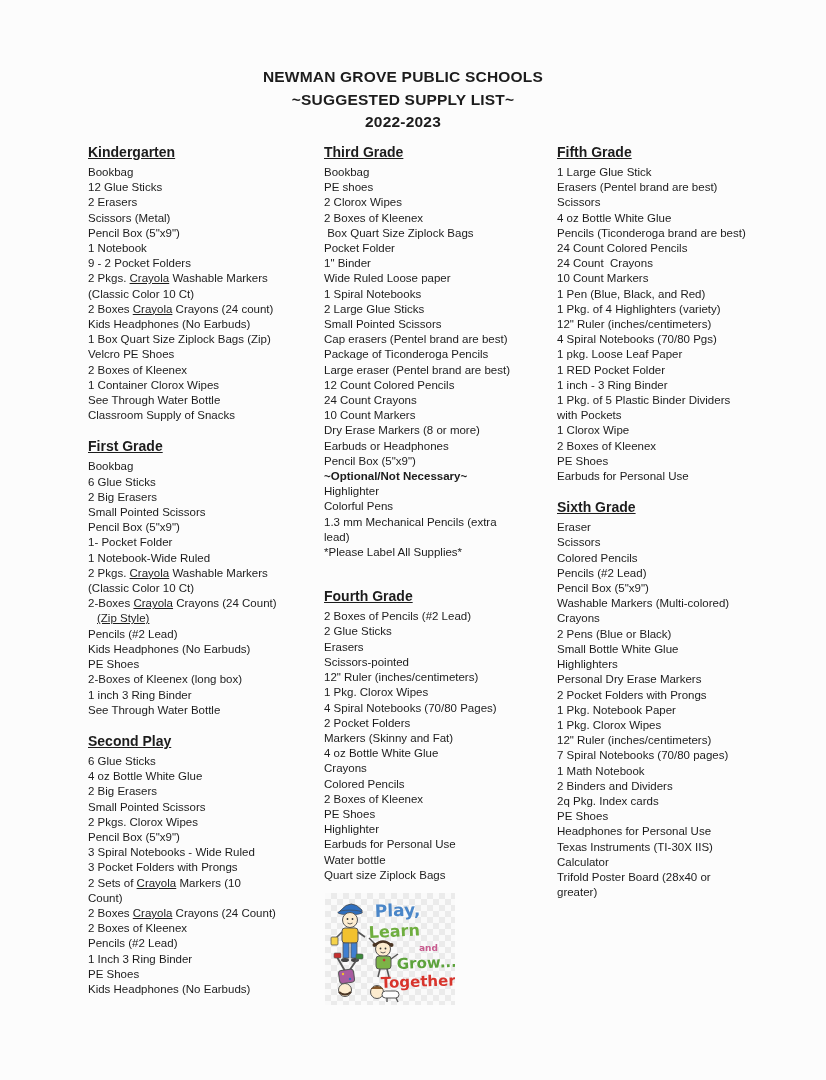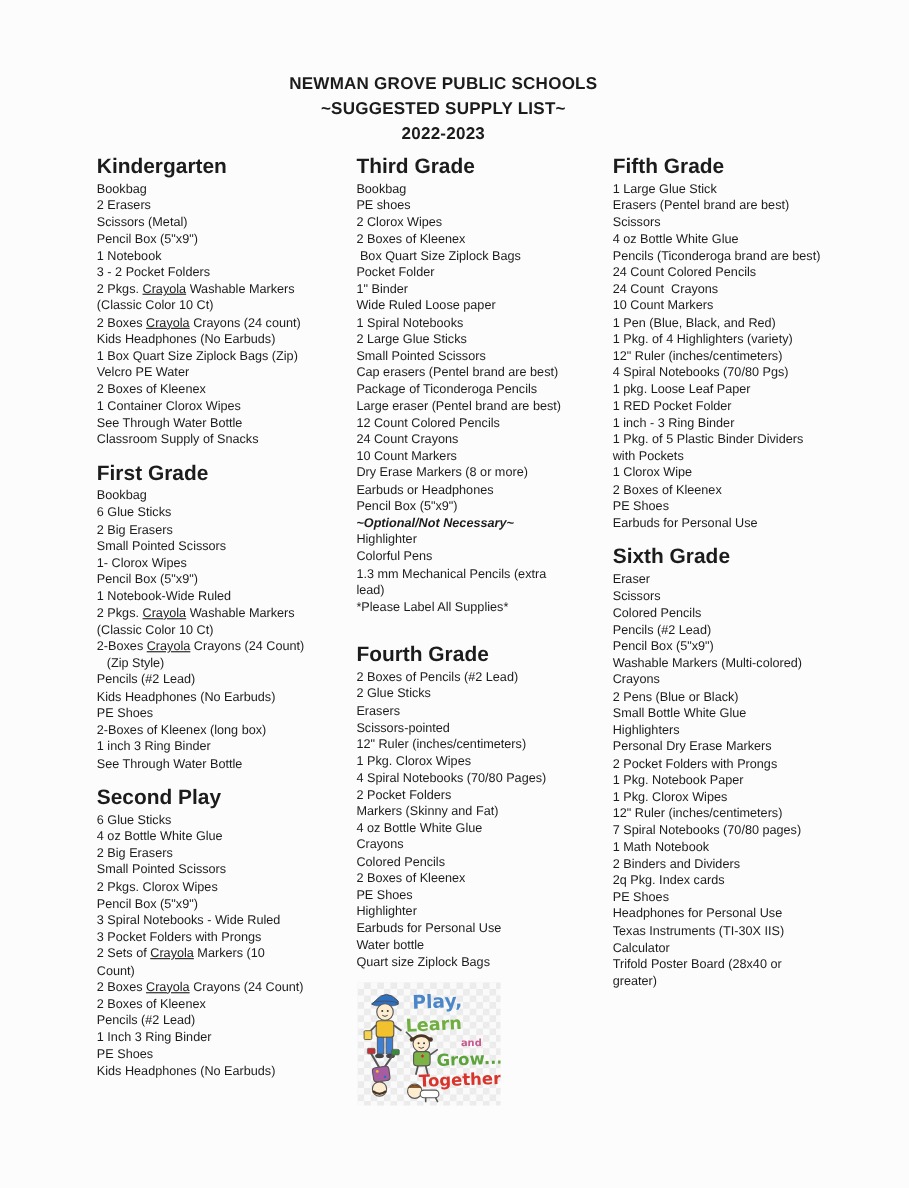--- a/index.html
+++ b/index.html
@@ -21,26 +21,26 @@
   .col-0{left:88px;width:237px;}
   .col-1{left:324px;width:236px;}
   .col-2{left:557px;width:260px;}
 
   .section{margin-top:14px;}
   .section:first-child{margin-top:0;}
   
   .col-1 .section:nth-of-type(2){margin-top:27px;}
 
   .heading{
-    font-size:19px;font-weight:700;
+    font-size:14px;font-weight:700;text-decoration:underline;
     line-height:18px;margin-bottom:4px;
   }
   .item{font-size:11.5px;line-height:15.2px;white-space:nowrap;}
-  .item.bold{font-weight:700;font-style:italic;}
-  .item.indent{padding-left:9px;}
+  .item.bold{font-weight:700;}
+  .item.indent{padding-left:9px;text-decoration:underline;}
   .uw{text-decoration:underline;}
 
   .clipart{
     position:absolute;left:325px;top:893px;width:130px;height:112px;
     background-color:#fafafa;
     background-image:
       linear-gradient(45deg,#ebebeb 25%,transparent 25%,transparent 75%,#ebebeb 75%),
       linear-gradient(45deg,#ebebeb 25%,transparent 25%,transparent 75%,#ebebeb 75%);
     background-size:12px 12px;
     background-position:0 0,6px 6px;
@@ -56,44 +56,45 @@
   <div class="title-block">
     <div>NEWMAN GROVE PUBLIC SCHOOLS</div>
     <div>~SUGGESTED SUPPLY LIST~</div>
     <div>2022-2023</div>
   </div>
 
   <div class="column col-0">
       <div class="section">
         <div class="heading">Kindergarten</div>
         <div class="item">Bookbag</div>
+        <div class="item">12 Glue Sticks</div>
         <div class="item">2 Erasers</div>
         <div class="item">Scissors (Metal)</div>
         <div class="item">Pencil Box (5"x9")</div>
         <div class="item">1 Notebook</div>
-        <div class="item">3 - 2 Pocket Folders</div>
+        <div class="item">9 - 2 Pocket Folders</div>
         <div class="item">2 Pkgs. <span class="uw">Crayola</span> Washable Markers</div>
         <div class="item">(Classic Color 10 Ct)</div>
         <div class="item">2 Boxes <span class="uw">Crayola</span> Crayons (24 count)</div>
         <div class="item">Kids Headphones (No Earbuds)</div>
         <div class="item">1 Box Quart Size Ziplock Bags (Zip)</div>
-        <div class="item">Velcro PE Water</div>
+        <div class="item">Velcro PE Shoes</div>
         <div class="item">2 Boxes of Kleenex</div>
         <div class="item">1 Container Clorox Wipes</div>
         <div class="item">See Through Water Bottle</div>
         <div class="item">Classroom Supply of Snacks</div>
       </div>
       <div class="section">
         <div class="heading">First Grade</div>
         <div class="item">Bookbag</div>
         <div class="item">6 Glue Sticks</div>
         <div class="item">2 Big Erasers</div>
         <div class="item">Small Pointed Scissors</div>
-        <div class="item">1- Clorox Wipes</div>
-        <div class="item">Pencil Box (5"x9")</div>
+        <div class="item">Pencil Box (5"x9")</div>
+        <div class="item">1- Pocket Folder</div>
         <div class="item">1 Notebook-Wide Ruled</div>
         <div class="item">2 Pkgs. <span class="uw">Crayola</span> Washable Markers</div>
         <div class="item">(Classic Color 10 Ct)</div>
         <div class="item">2-Boxes <span class="uw">Crayola</span> Crayons (24 Count)</div>
         <div class="item indent">(Zip Style)</div>
         <div class="item">Pencils (#2 Lead)</div>
         <div class="item">Kids Headphones (No Earbuds)</div>
         <div class="item">PE Shoes</div>
         <div class="item">2-Boxes of Kleenex (long box)</div>
         <div class="item">1 inch 3 Ring Binder</div>

